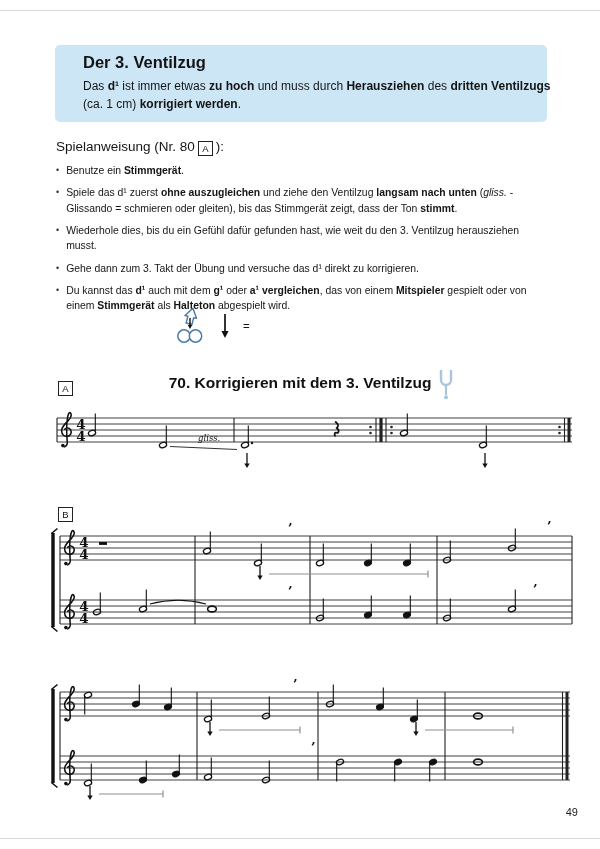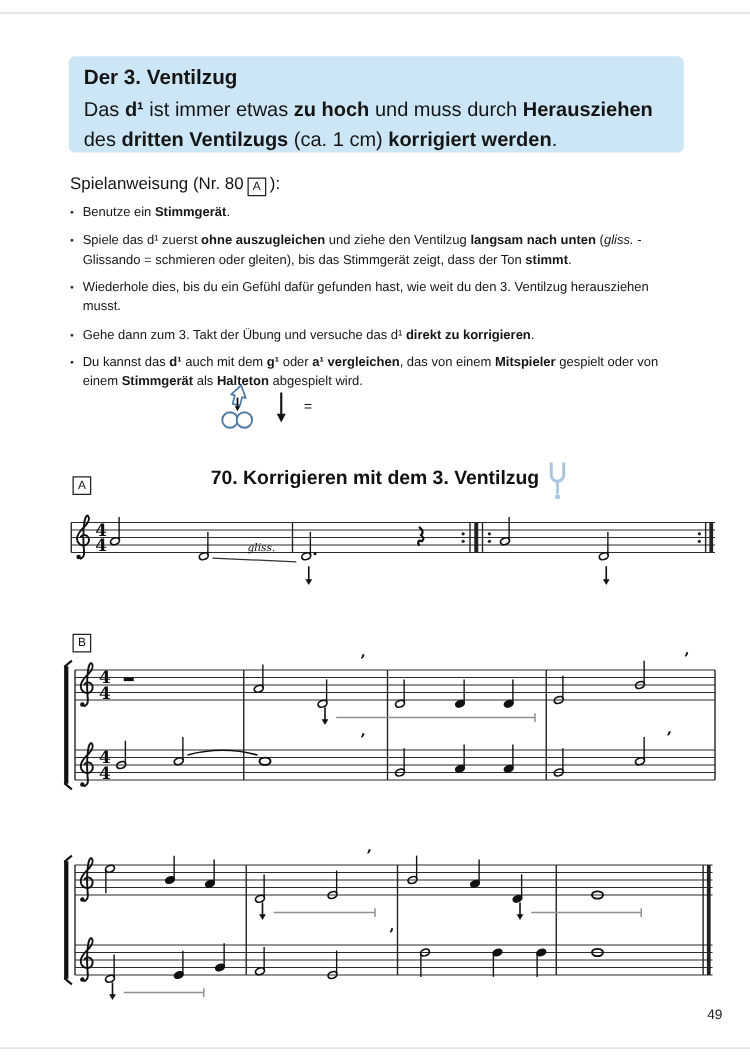--- a/index.html
+++ b/index.html
@@ -1,22 +1,22 @@
 <!DOCTYPE html>
 <html style="--box-bg: #cde6f5;"><head>
 <meta charset="utf-8">
 <style>
   html,body{margin:0;padding:0}
   body{width:600px;height:849px;background:#fff;font-family:"Liberation Sans",sans-serif;color:#151515;position:relative;overflow:hidden}
   .edge{position:absolute;left:0;right:0;height:1px;background:#d9d9d9}
   .edge.top{top:10px}
   .edge.bot{top:838px}
-  .info-box{position:absolute;left:55px;top:45px;width:492px;height:77px;background:var(--box-bg,#cde6f5);border-radius:5px;box-sizing:border-box;padding:8px 12px 0 12px}
+  .info-box{position:absolute;left:55px;top:45px;width:492px;height:77px;background:var(--box-bg,#cde6f5);border-radius:5px;box-sizing:border-box;padding:8px 12px 0 28px}
   .info-title{font-size:16.5px;font-weight:600;color:#141414}
-  .info-body{font-size:16px;line-height:1.5;margin-top:5px;width:470px}
+  .info-body{font-size:12px;line-height:1.5;margin-top:5px;width:470px}
   .instr-heading{position:absolute;left:56px;top:139px;font-size:13.5px}
   .boxed{display:inline-block;border:1.2px solid #222;width:13px;height:13px;line-height:13px;text-align:center;font-size:9.5px;margin:0 3px;vertical-align:-1px;background:#fff}
   .bullets{position:absolute;left:56px;top:163px;width:496px;margin:0;padding:0;list-style:none}
   .bullets li{display:flex;gap:7px;font-size:10.4px;line-height:1.5;margin-bottom:6.5px}
   .blt{flex:0 0 auto;font-size:9px;padding-top:1px;color:#333}
   .legend{position:absolute;left:174px;top:305px;display:flex;align-items:center;height:42px}
   .eq{font-size:11.5px;margin:0 9px 0 11px}
   .legend-text{font-size:10.4px}
   .label-abs{position:absolute}
   .ex-title{position:absolute;left:0;right:0;top:374px;text-align:center;font-size:15.5px;font-weight:700;color:#111}
@@ -47,21 +47,21 @@
     <li>
         <span class="blt">•</span>
         <span><span>Spiele das d¹ zuerst </span><span style="font-weight: 700;">ohne auszugleichen</span><span> und ziehe den Ventilzug </span><span style="font-weight: 700;">langsam nach unten</span><span> (</span><span style="font-style: italic;">gliss.</span><span> - Glissando = schmieren oder gleiten), bis das Stimmgerät zeigt, dass der Ton </span><span style="font-weight: 700;">stimmt</span><span>.</span></span>
       </li>
     <li>
         <span class="blt">•</span>
         <span><span>Wiederhole dies, bis du ein </span><span style="font-weight: 400;">Gefühl dafür gefunden hast</span><span>, wie weit du den 3. Ventilzug herausziehen musst.</span></span>
       </li>
     <li>
         <span class="blt">•</span>
-        <span><span>Gehe dann zum 3. Takt der Übung und versuche das d¹ </span><span style="font-weight: 700;">direkt zu korrigieren</span><span>.</span></span>
+        <span><span>Gehe dann zum 3. Takt der Übung und versuche das d¹ </span><span style="font-weight: 400;">direkt zu korrigieren</span><span>.</span></span>
       </li>
     <li>
         <span class="blt">•</span>
         <span><span>Du kannst das </span><span style="font-weight: 700;">d¹</span><span> auch mit dem </span><span style="font-weight: 700;">g¹</span><span> oder </span><span style="font-weight: 700;">a¹ vergleichen</span><span>, das von einem </span><span style="font-weight: 700;">Mitspieler</span><span> gespielt oder von einem </span><span style="font-weight: 700;">Stimmgerät</span><span> als </span><span style="font-weight: 700;">Halteton</span><span> abgespielt wird.</span></span>
       </li>
   </ul>
 
   <div class="legend">
     <svg width="32" height="40" viewBox="0 0 32 40">
       <g transform="rotate(14 17 10)">

